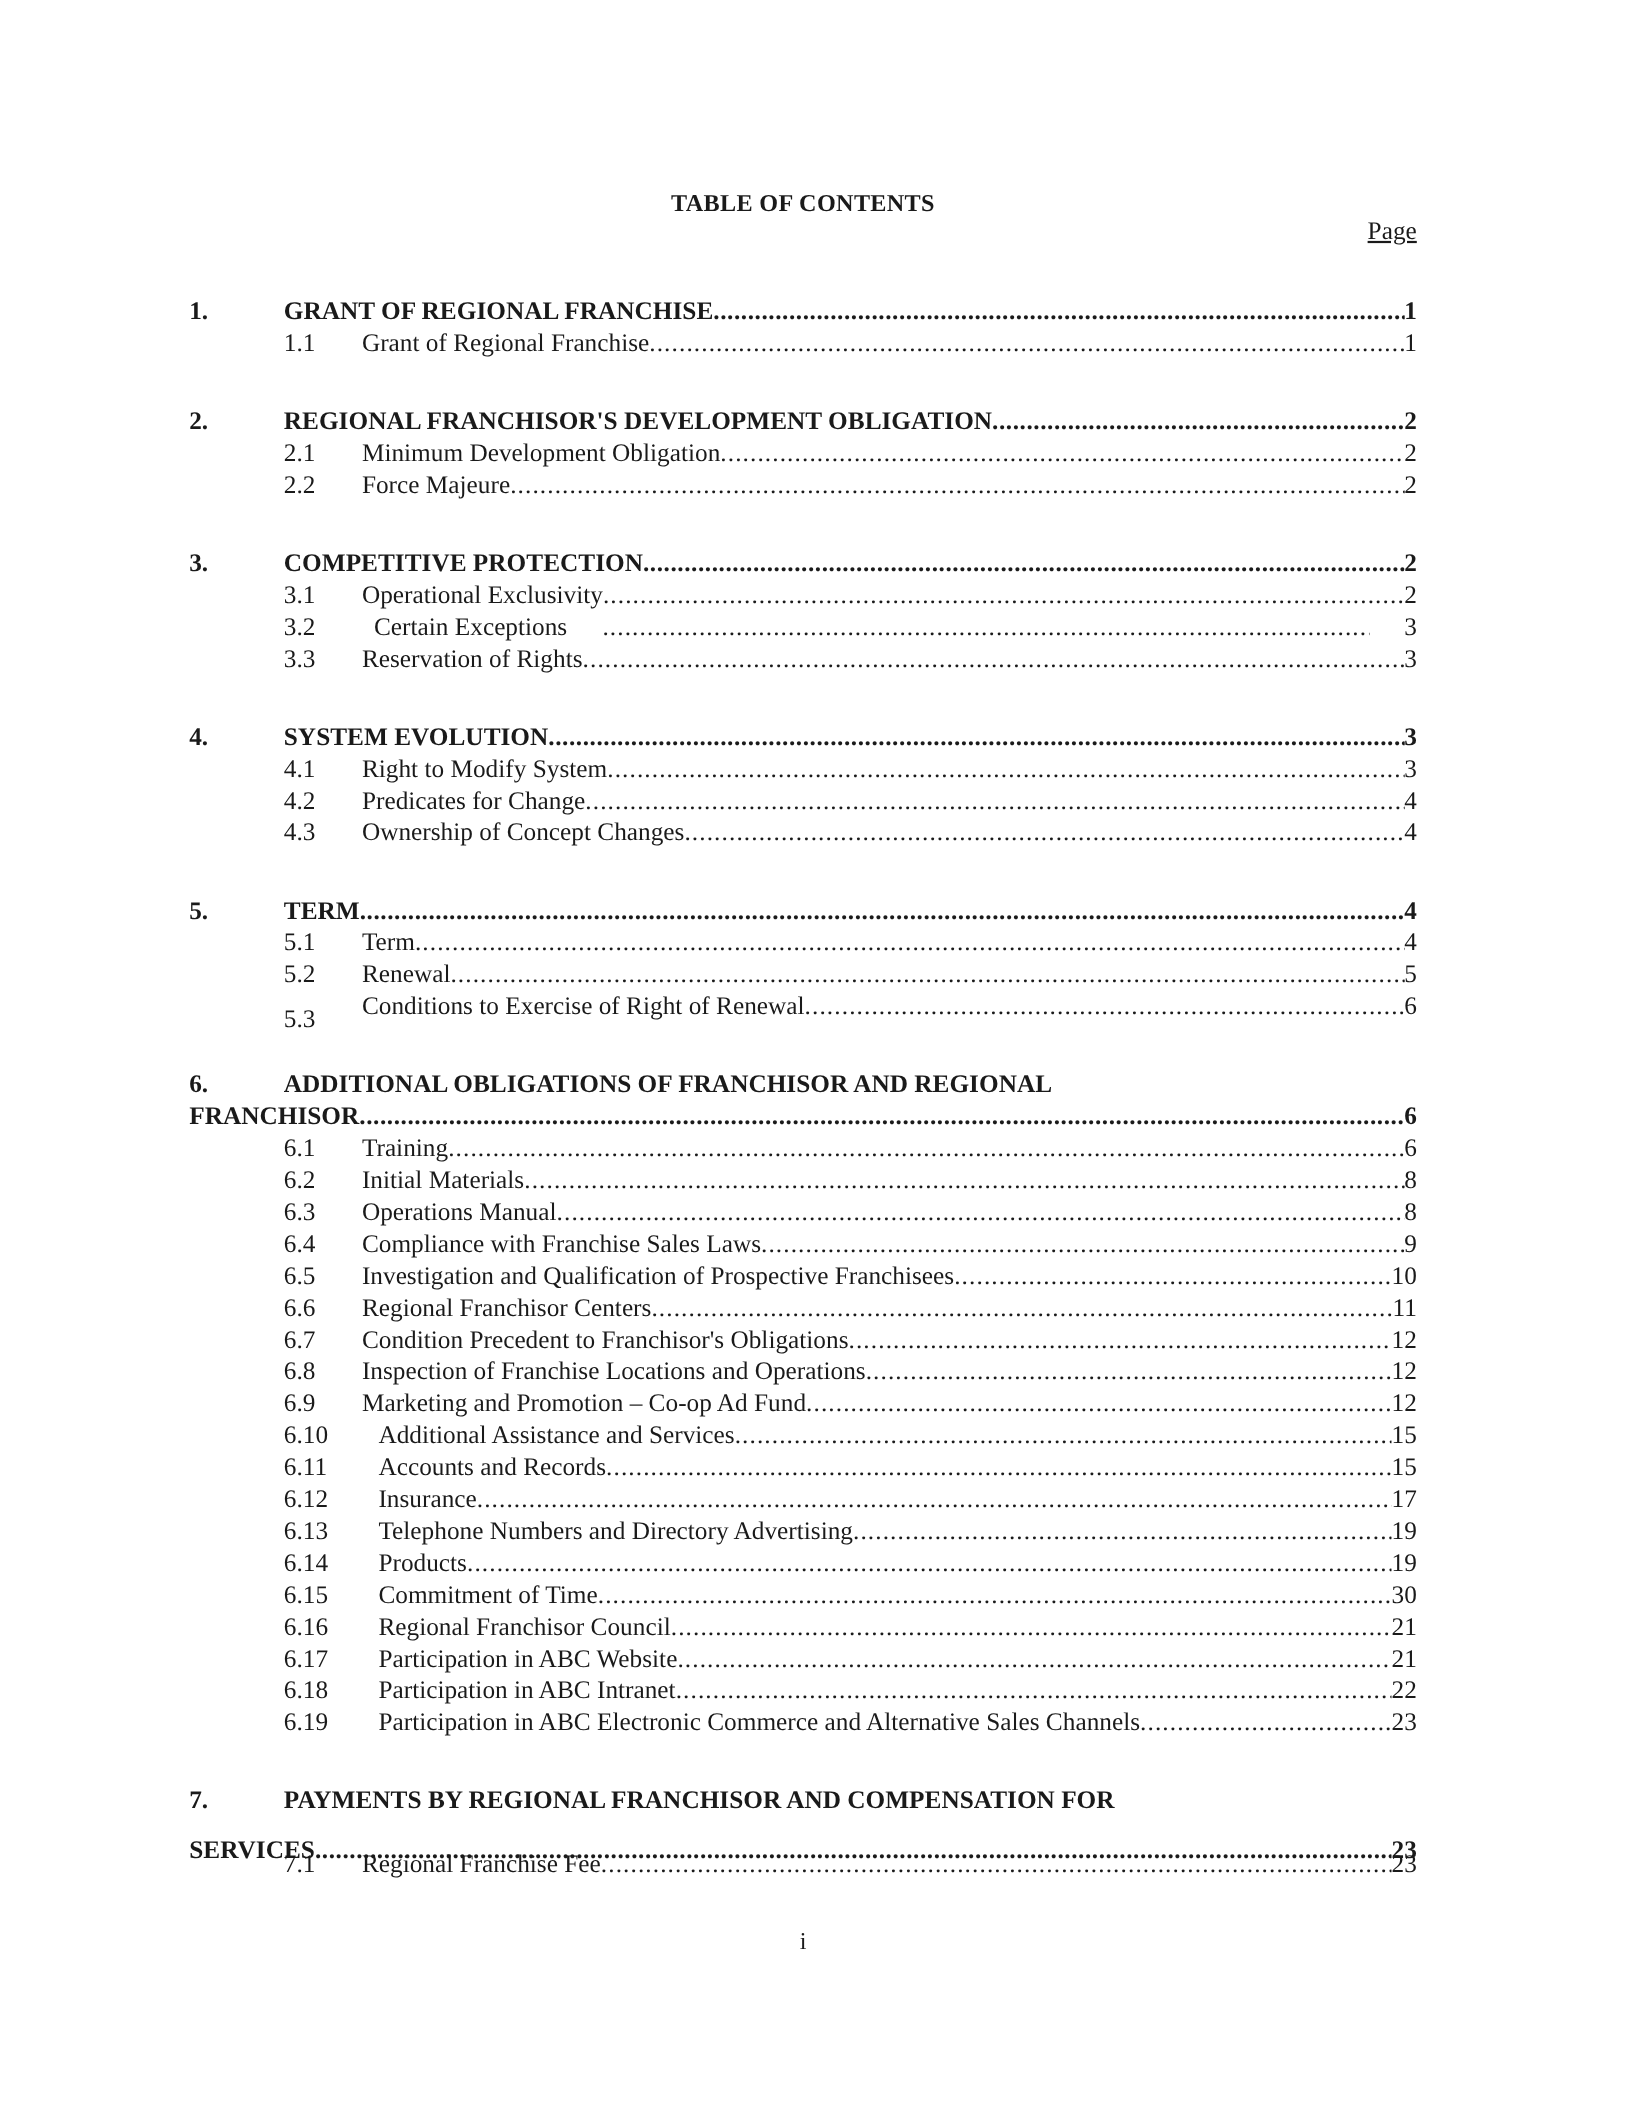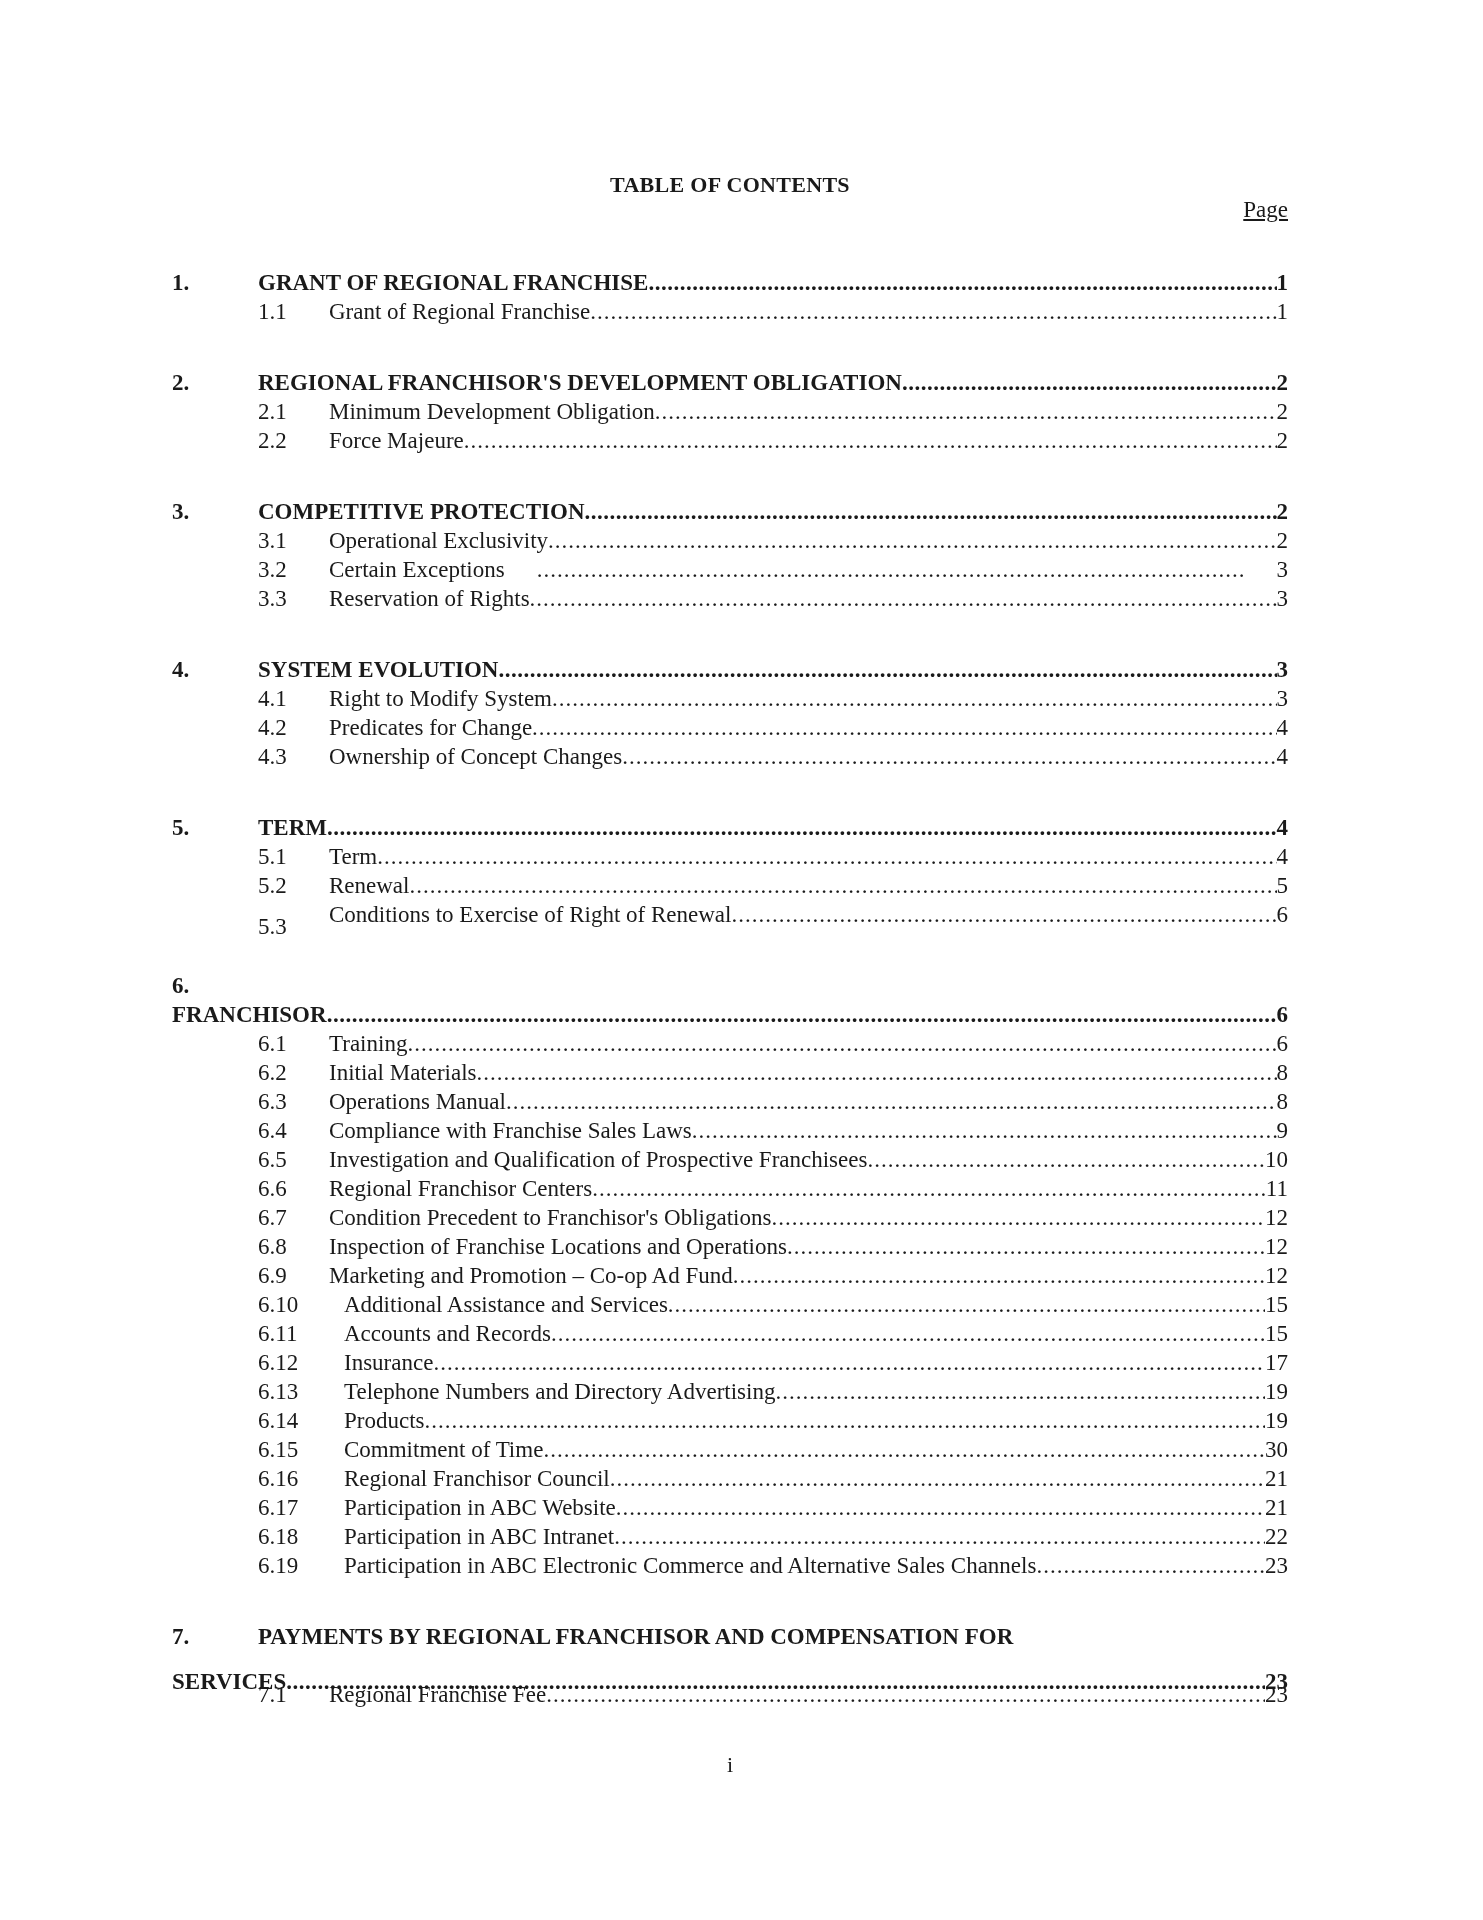--- a/index.html
+++ b/index.html
@@ -77,21 +77,21 @@
     <div class="row sub" style="top: 526px;">
       <span class="num" style="left: 258px;">3.1</span>
       <div class="leader" style="left: 329px;">
         <span class="txt">Operational Exclusivity</span>
         <span class="dots">................................................................................................................................................................................................................................................................................................................................................................................................................</span>
         <span class="pg">2</span>
       </div>
     </div>
     <div class="row sub" style="top: 555px;">
       <span class="num" style="left: 258px;">3.2</span>
-      <div class="leader" style="left: 329px; gap: 32px;">
+      <div class="leader" style="left: 340px; gap: 32px;">
         <span class="txt">Certain Exceptions</span>
         <span class="dots">................................................................................................................................................................................................................................................................................................................................................................................................................</span>
         <span class="pg">3</span>
       </div>
     </div>
     <div class="row sub" style="top: 584px;">
       <span class="num" style="left: 258px;">3.3</span>
       <div class="leader" style="left: 329px;">
         <span class="txt">Reservation of Rights</span>
         <span class="dots">................................................................................................................................................................................................................................................................................................................................................................................................................</span>
@@ -157,20 +157,21 @@
     <div class="row sub" style="top: 900px;">
       <span class="num" style="left: 258px; margin-top: 12px;">5.3</span>
       <div class="leader" style="left: 329px;">
         <span class="txt">Conditions to Exercise of Right of Renewal</span>
         <span class="dots">................................................................................................................................................................................................................................................................................................................................................................................................................</span>
         <span class="pg">6</span>
       </div>
     </div>
     <div class="row sec" style="top: 971px;">
       <span class="num" style="left: 172px;">6.</span>
+      <span class="sec-only" style="left: 258px;">ADDITIONAL OBLIGATIONS OF FRANCHISOR AND REGIONAL</span>
     </div>
     <div class="row sec" style="top: 1000px;">
       <div class="leader" style="left: 172px;">
         <span class="txt">FRANCHISOR</span>
         <span class="dots">................................................................................................................................................................................................................................................................................................................................................................................................................</span>
         <span class="pg">6</span>
       </div>
     </div>
     <div class="row sub" style="top: 1029px;">
       <span class="num" style="left: 258px;">6.1</span>

